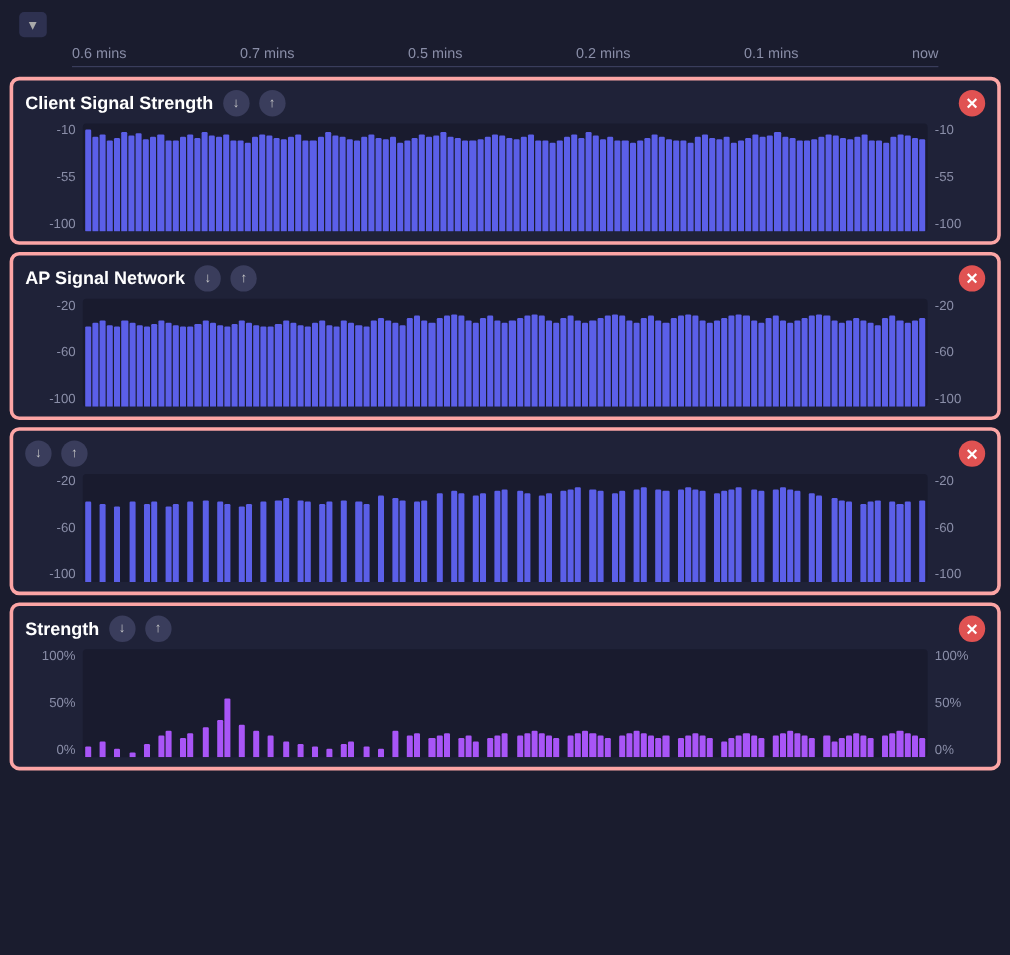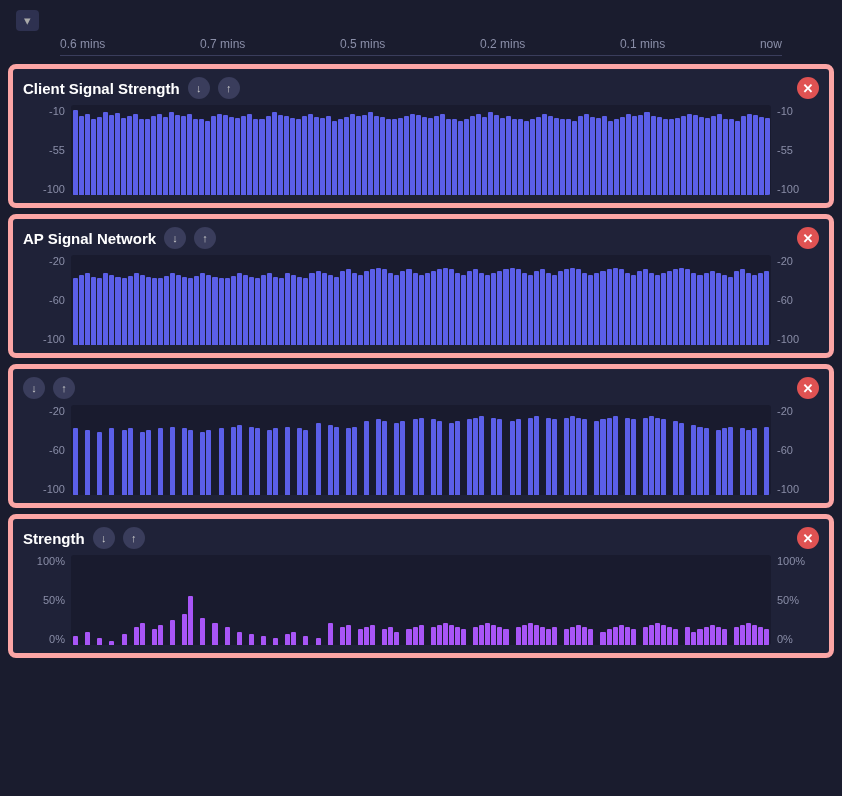--- a/index.html
+++ b/index.html
@@ -41,21 +41,21 @@
       font-size: 12px;
       color: #8a8ea8;
     }
     .time-axis-line {
       height: 1px;
       background: #3a3d5c;
       margin: 0 60px 8px;
     }
     .chart-panel {
       background: #1f2238;
-      border: 5px solid #fca5a5;
+      border: 3px solid #fca5a5;
       border-radius: 8px;
       margin: 6px 8px;
       padding: 8px 10px 8px;
       position: relative;
     }
     .panel-header {
       display: flex;
       align-items: center;
       gap: 8px;
       margin-bottom: 6px;

